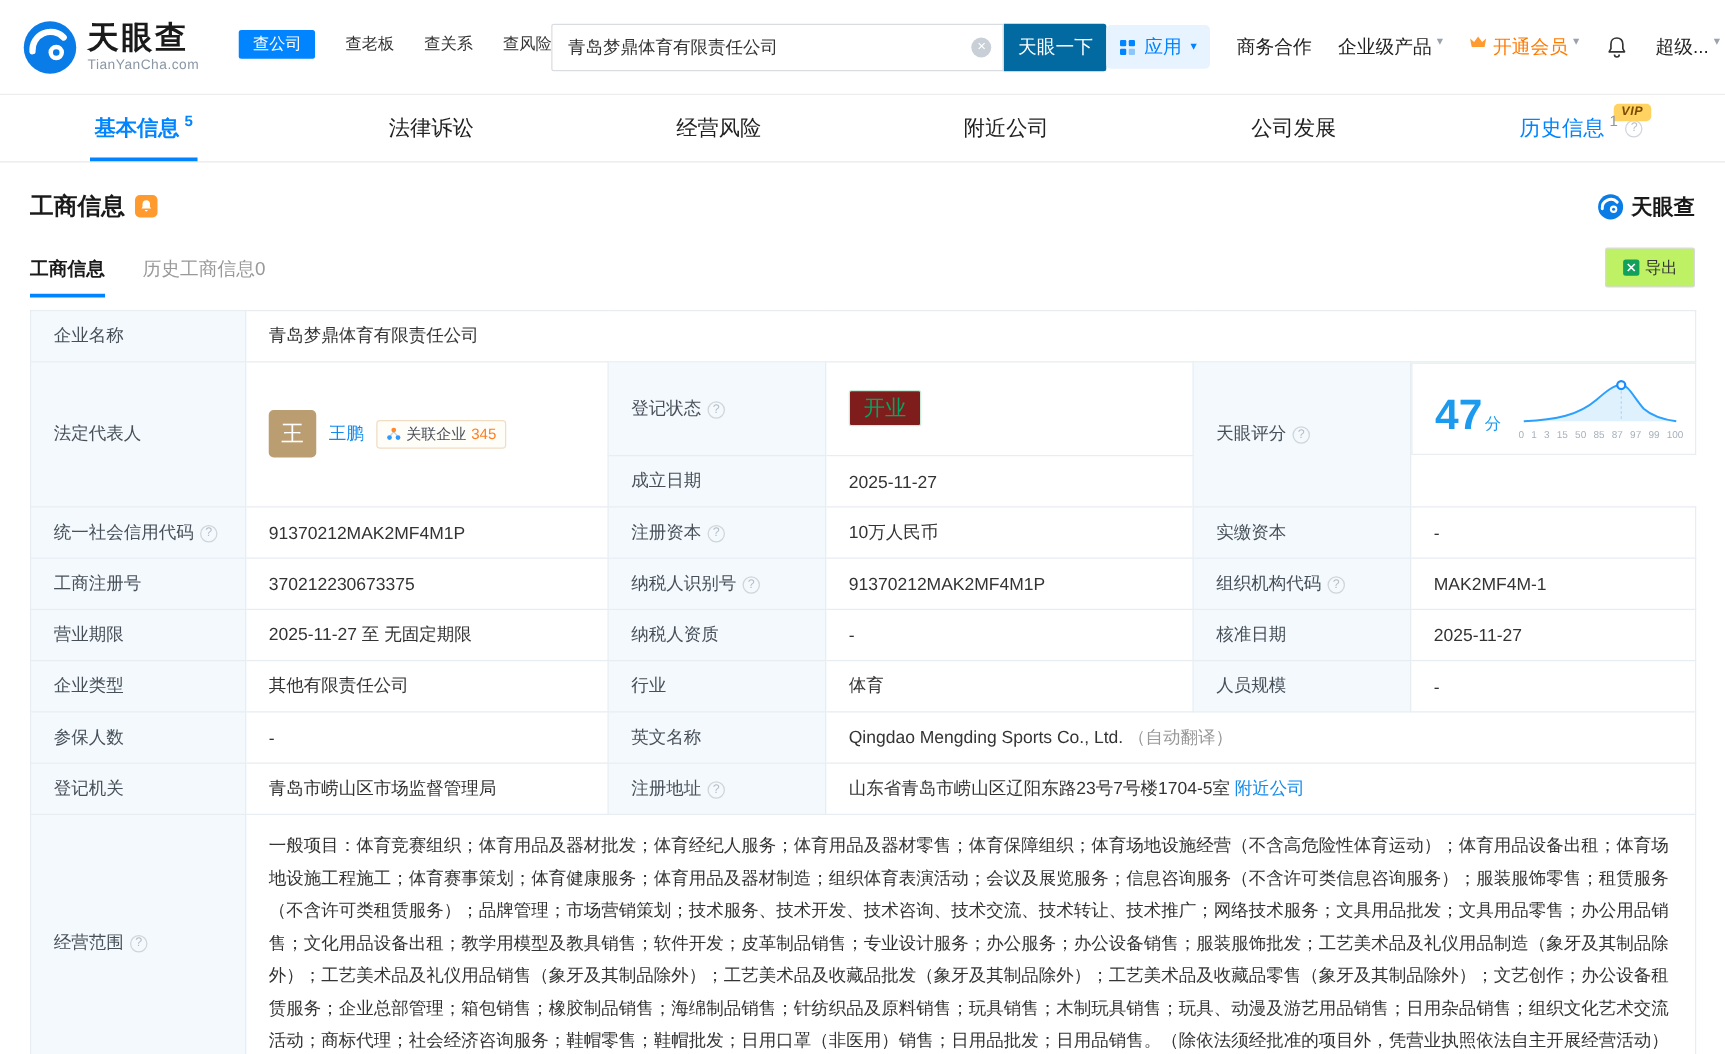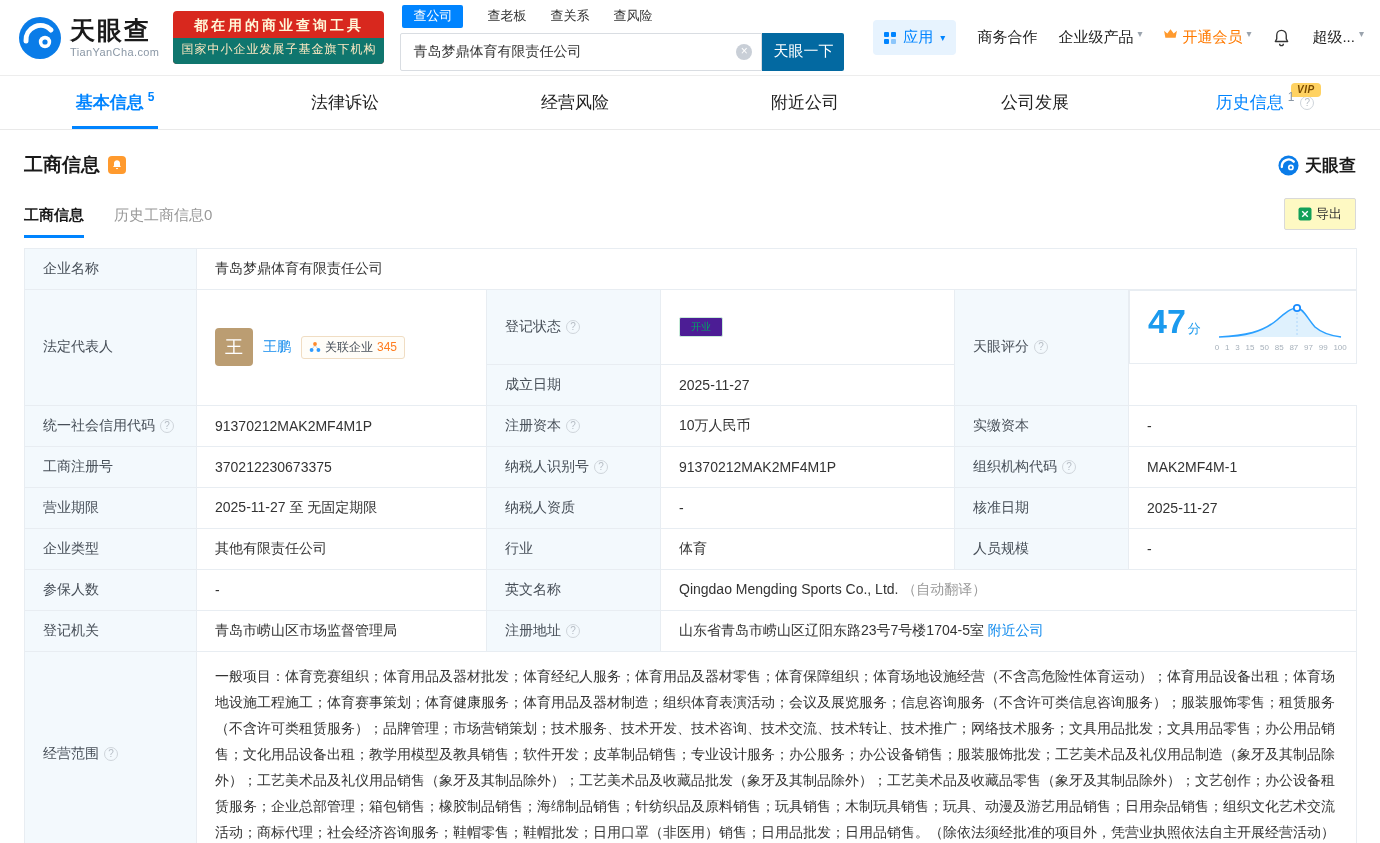--- a/index.html
+++ b/index.html
@@ -8,21 +8,21 @@
 
   
   .header{display:flex;align-items:center;height:76px;padding:0 16px 0 18px;border-bottom:1px solid #ededed;background:#fff}
   .logo{display:flex;align-items:center;gap:8px;cursor:pointer}
   .logo-txt{display:flex;flex-direction:column;line-height:1.1}
   .logo-title{font-size:25px;font-weight:700;color:#1a1a1a;letter-spacing:2px}
   .logo-sub{font-size:11px;color:#8a97a5;letter-spacing:.4px;margin-top:2px}
   .promo{margin-left:14px;border-radius:4px;overflow:hidden;text-align:center;background:#d8281e}
   .promo-line1{color:#fff7d8;font-size:14px;font-weight:700;letter-spacing:3px;padding:6px 10px 3px;white-space:nowrap}
   .promo-line2{background:#0f766e;color:#ffe9c2;font-size:12px;padding:3px 8px 6px;white-space:nowrap;letter-spacing:1px}
-  .search-area{margin-left:16px;display:flex;flex-direction:column}
+  .search-area{margin-left:16px;display:flex;}
   .search-tabs{display:flex;gap:24px;align-items:center;margin-bottom:5px;padding-left:2px}
   .search-tab{font-size:13px;color:#333;cursor:pointer;white-space:nowrap}
   .search-tab.active{background:#0084ff;color:#fff;padding:2px 11px 3px;border-radius:2px}
   .search-row{display:flex}
   .search-box{position:relative;width:362px}
   .search-input{width:100%;height:38px;border:1px solid #d9dde2;padding:0 34px 0 12px;font-size:14px;color:#333;outline:none;border-radius:2px 0 0 2px;font-family:inherit}
   .clear-btn{position:absolute;right:10px;top:11px;width:16px;height:16px;border-radius:50%;background:#c9cfd7;color:#fff;font-size:12px;line-height:15px;text-align:center;cursor:pointer}
   .search-btn{width:82px;height:38px;background:#0369a1;color:#fff;border:none;font-size:15px;cursor:pointer;border-radius:0 2px 2px 0;font-family:inherit}
   .top-nav{margin-left:auto;display:flex;align-items:center;gap:21px;font-size:15px;white-space:nowrap}
   .apps-btn{display:flex;align-items:center;gap:7px;background:#e7f3fe;color:#0084ff;padding:8px 11px;border-radius:4px;cursor:pointer}
@@ -51,33 +51,33 @@
   .section-head{display:flex;align-items:center;padding:22px 24px 0}
   .section-title{font-size:19px;font-weight:700;color:#1a1a1a}
   .bell-badge{width:18px;height:18px;background:#ff9a2e;border-radius:4px;display:inline-flex;align-items:center;justify-content:center;margin-left:8px;cursor:pointer}
   .watermark{margin-left:auto;display:flex;align-items:center;gap:6px;font-size:17px;font-weight:700;color:#1a1a1a}
 
   
   .subtab-row{display:flex;align-items:flex-end;padding:20px 24px 0}
   .subtab{font-size:15px;color:#999;margin-right:30px;padding-bottom:13px;cursor:pointer;position:relative}
   .subtab.active{color:#1a1a1a;font-weight:700}
   .subtab.active::after{content:"";position:absolute;left:0;bottom:0;width:100%;height:3px;background:#0084ff}
-  .export-btn{margin-left:auto;display:flex;align-items:center;gap:4px;border:1px solid #d9d9d9;background:#fef9c3;border-radius:2px;height:32px;padding:0 13px;font-size:13px;color:#333;cursor:pointer;margin-bottom:8px;font-family:inherit}
+  .export-btn{margin-left:auto;display:flex;align-items:center;gap:4px;border:1px solid #d9d9d9;background:#bef264;border-radius:2px;height:32px;padding:0 13px;font-size:13px;color:#333;cursor:pointer;margin-bottom:8px;font-family:inherit}
 
   
   .info-table{width:1332px;margin:10px 24px 14px;border-collapse:collapse;table-layout:fixed}
   .info-table th,.info-table td{border:1px solid #e8edf2;font-size:14px;font-weight:400;text-align:left;padding:11px 18px;vertical-align:middle;color:#333;word-break:break-all}
   .info-table th{background:#f3f9fd;color:#474f58}
-  .status-badge{display:inline-block;background:#4c1d95;color:#00a663;border:1px solid #c8ecd9;border-radius:2px;padding:2px 11px;font-size:10px}
+  .status-badge{display:inline-block;background:#7f1d1d;color:#00a663;border:1px solid #c8ecd9;border-radius:2px;padding:2px 11px;font-size:17px}
   .legal-rep{display:flex;align-items:center;gap:10px}
   .avatar{width:38px;height:38px;border-radius:4px;background:#bb9d72;color:#fff;font-size:18px;display:flex;align-items:center;justify-content:center;cursor:pointer;flex:none}
   .rep-name{color:#128bed;cursor:pointer;text-decoration:none}
   .rel-badge{display:inline-flex;align-items:center;gap:4px;border:1px solid #f0ddc3;background:#fffdf8;border-radius:3px;padding:2px 7px;font-size:12px;color:#474f58;cursor:pointer;white-space:nowrap}
   .rel-count{color:#ff7d20}
-  .score-cell{display:flex;align-items:flex-start;gap:14px;padding:6px 10px 6px 18px}
+  .score-cell{display:flex;align-items:flex-end;gap:14px;padding:6px 10px 6px 18px}
   .score-val{white-space:nowrap}
   .score-num{font-size:34px;font-weight:700;color:#1b9aee}
   .score-unit{font-size:13px;color:#1b9aee;margin-left:2px}
   .score-chart{display:flex;flex-direction:column}
   .score-axis{display:flex;justify-content:space-between;width:132px;font-size:8px;color:#a7b1bb;margin-top:1px}
   .gray-note{color:#999}
   .blue-link{color:#128bed;cursor:pointer;white-space:nowrap}
   .scope-text{line-height:26px;text-align:justify}
 </style>
 </head>

